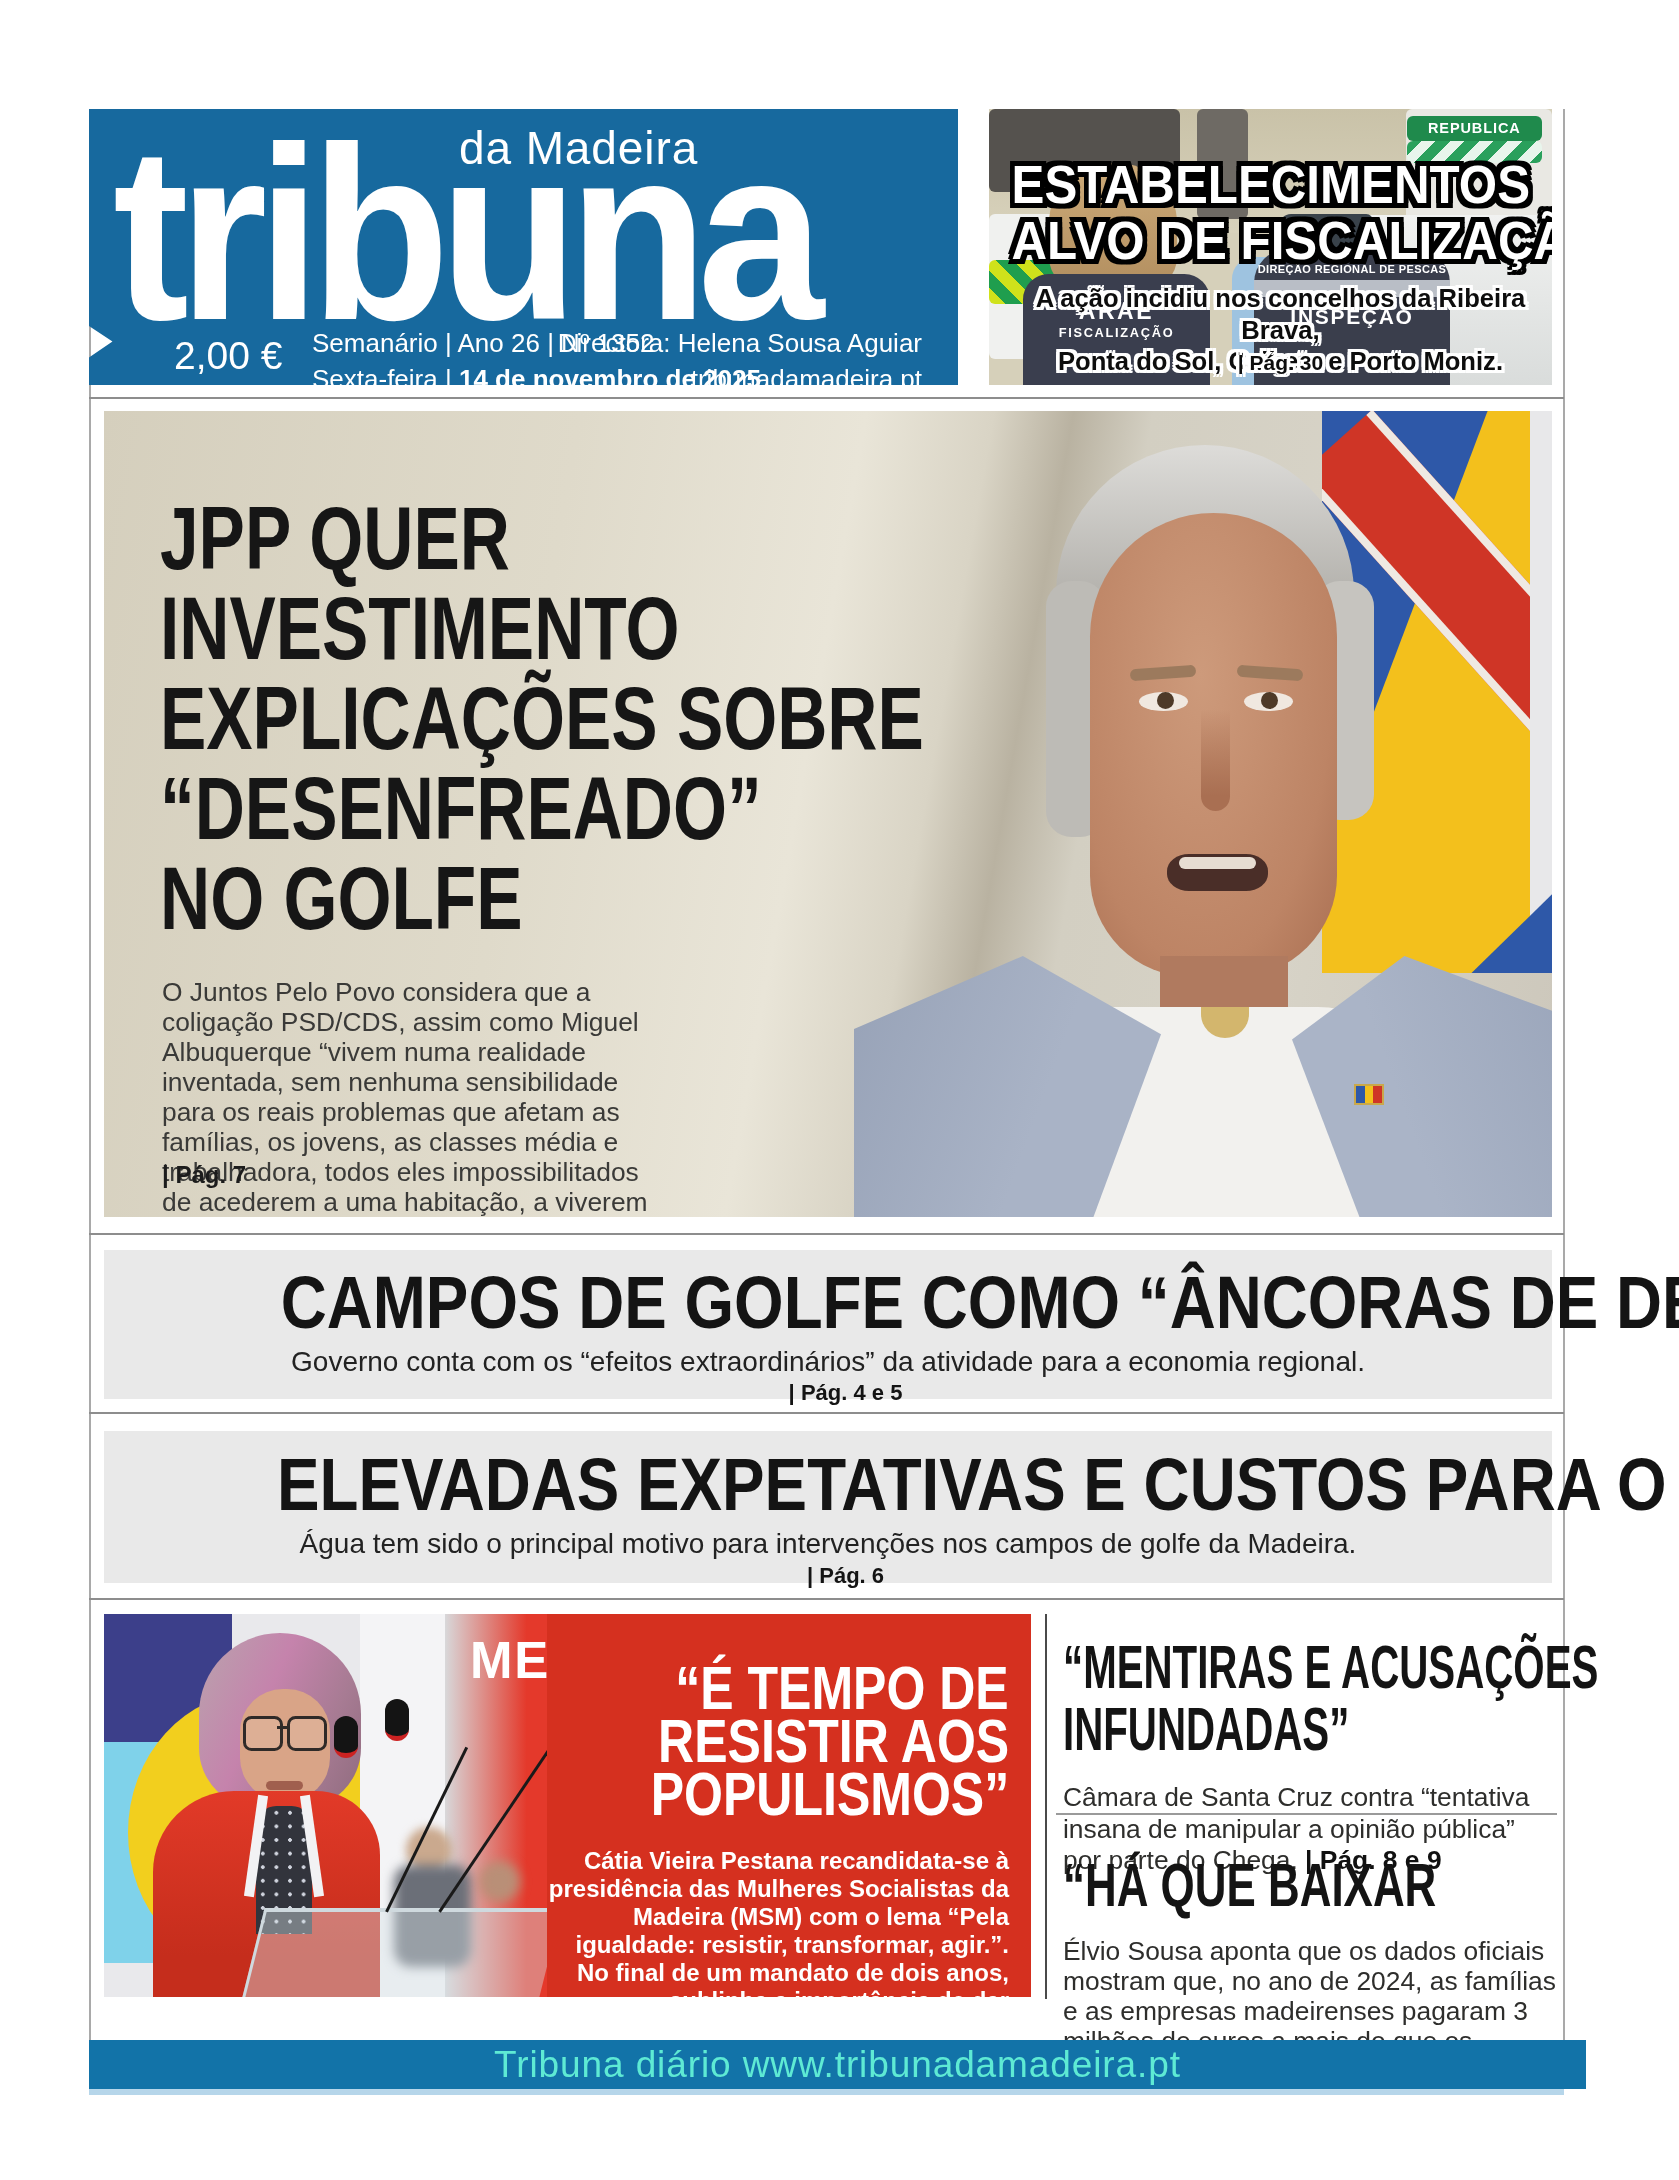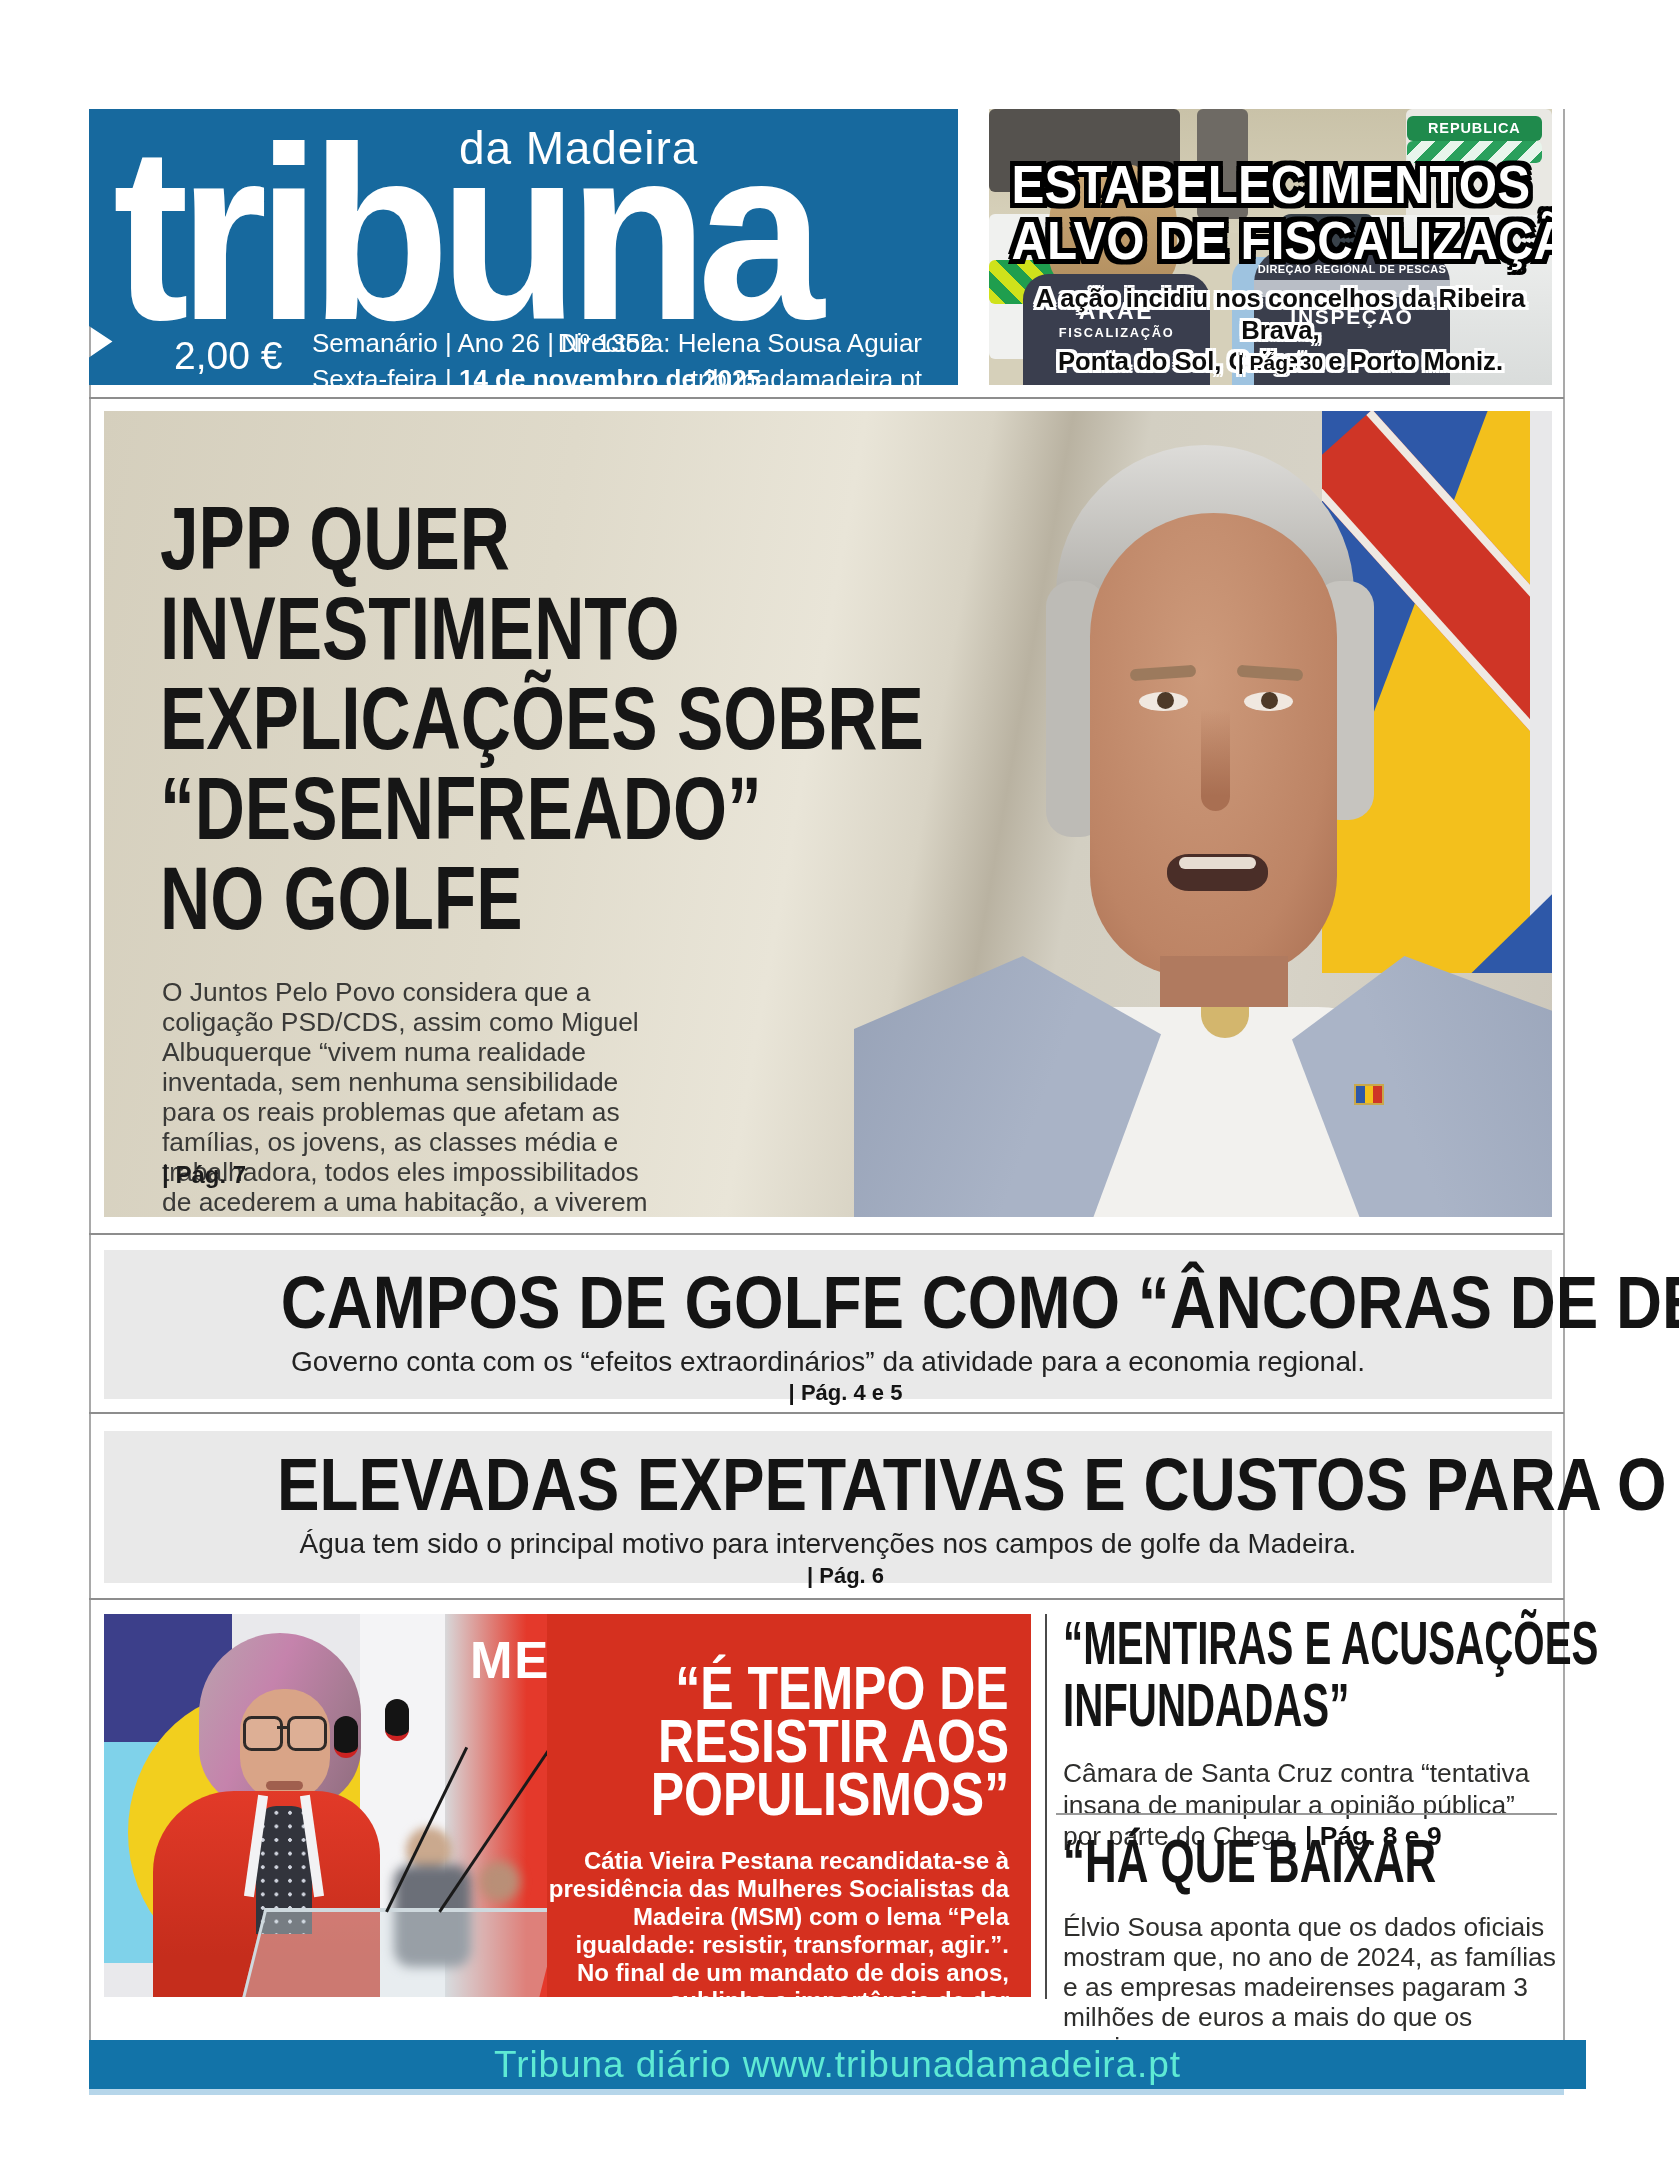--- a/index.html
+++ b/index.html
@@ -52,21 +52,21 @@
   
   #redpanel{left:104px;top:1614px;width:927px;height:383px;background:var(--c-accent_red,#d5301f);overflow:hidden;}
   #redphoto{position:absolute;left:0;top:0;width:443px;height:383px;overflow:hidden;background:#e9e9ec;}
   #red-text{position:absolute;right:22px;top:48px;width:545px;text-align:right;color:#fff;}
   #red-head{font-weight:700;font-size:61px;line-height:53px;}
   #red-body{margin-top:25.6px;font-size:24px;font-weight:700;line-height:28px;width:467px;margin-left:auto;}
 
   
   #colsep{left:1045px;top:1614px;width:1.7px;height:385px;background:#4a4a4a;}
   .colstory{left:1063px;width:496px;color:#111;}
-  .ch{font-weight:700;font-size:61px;line-height:62px;color:#141414;}
+  .ch{font-weight:700;font-size:61px;line-height:62px;color:#141414;margin-top:24px;}
   .cbody{font-size:26.4px;line-height:31.5px;color:#2e2e2c;}
   .cbody b{font-weight:700;color:#111;}
   #rule-col{left:1056px;width:501px;height:1.7px;background:#9a9a9a;top:1813px;position:absolute;}
 
   
   #footerbar{left:89px;top:2040px;width:1497px;height:49px;background:var(--c-footer_blue,#1273a8);
      color:#5eead4;text-align:center;font-size:37px;font-weight:400;letter-spacing:0.9px;line-height:49px;}
   #footerline{left:89px;top:2089px;width:1475px;height:6px;background:var(--c-footer_underline,#b6d6ea);}
 
   

